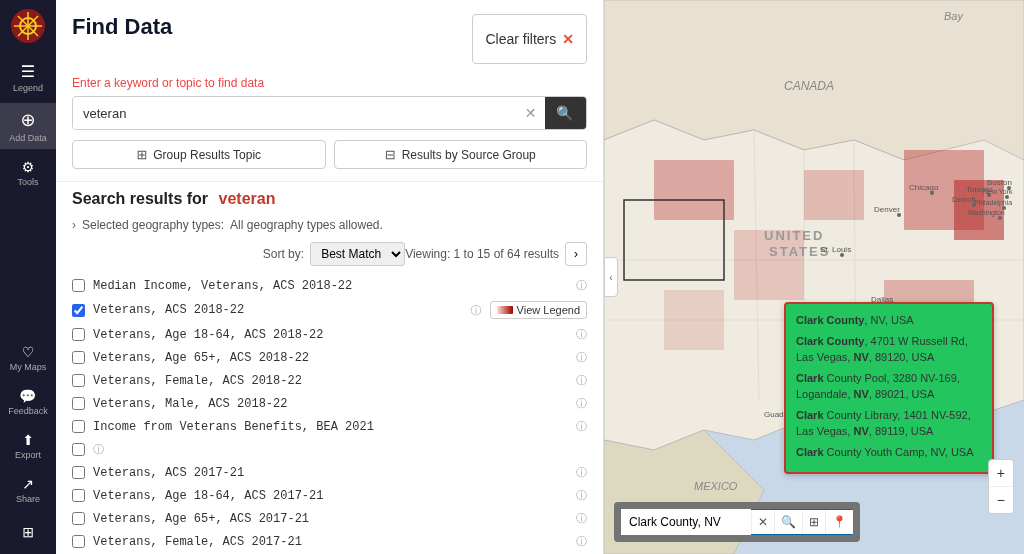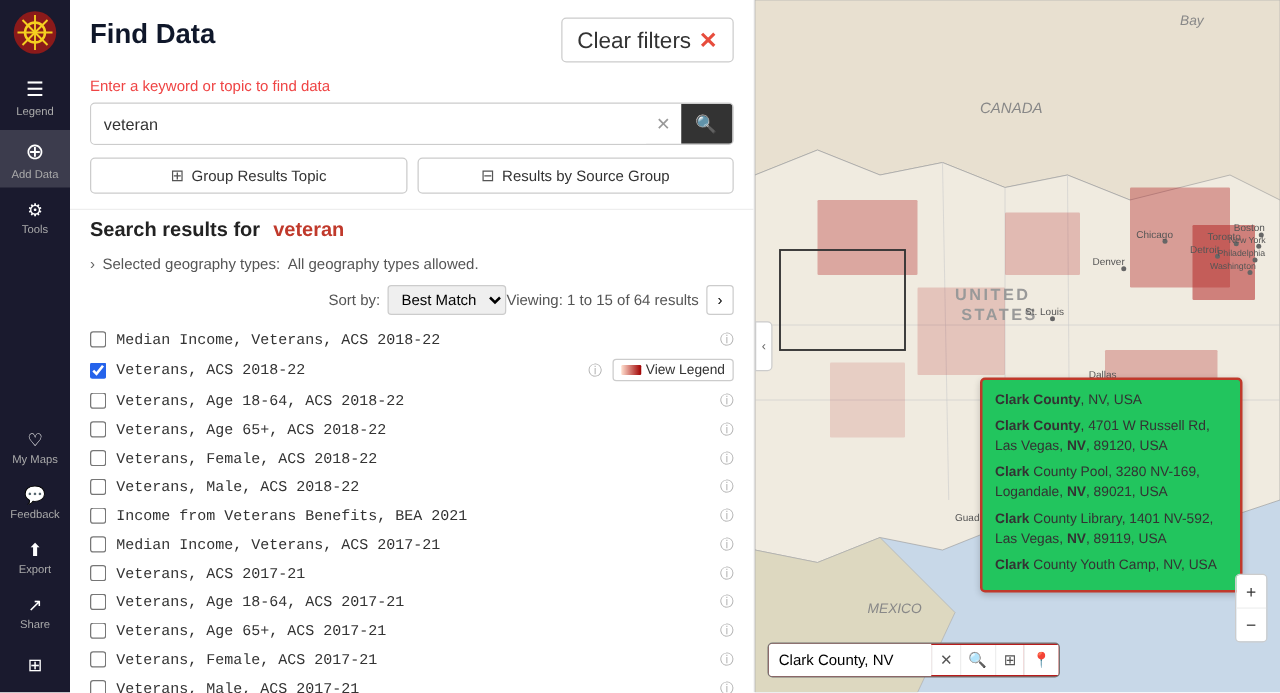--- a/index.html
+++ b/index.html
@@ -40,21 +40,21 @@
     .panel-header {
       padding: 14px 16px 8px 16px;
       display: flex;
       justify-content: space-between;
       align-items: flex-start;
     }
     .panel-title { font-size: 22px; font-weight: 600; color: #0f172a; }
     .clear-filters-btn {
       display: flex; align-items: center; gap: 6px;
       border: 1px solid #ccc; border-radius: 4px;
-      padding: 6px 12px; cursor: pointer; font-size: 18px;
+      padding: 16px 12px; cursor: pointer; font-size: 14px;
       background: #fff; color: #333; justify-content: center;
     }
     .clear-filters-btn .x { color: #e74c3c; font-weight: bold; }
 
     
     .search-area { padding: 4px 16px 10px 16px; }
     .search-label { font-size: 12px; color: #ef4444; margin-bottom: 6px; }
     .search-box {
       display: flex; align-items: center;
       border: 1px solid #ccc; border-radius: 4px;
@@ -151,21 +151,21 @@
       position: relative;
     }
 
     
     .map-svg { width: 100%; height: 100%; }
 
     
     .map-search-box {
       position: absolute; bottom: 12px; left: 10px;
       display: flex; align-items: center;
-      background: #b91c1c; border: 1px solid #737373; border-radius: 4px;
+      background: #0369a1; border: 7px solid #737373; border-radius: 4px;
       overflow: hidden;
     }
     .map-search-input {
       padding: 6px 8px; border: none; outline: none; font-size: 12px; width: 130px;
     }
     .map-search-icons { display: flex; }
     .map-icon-btn {
       padding: 5px 6px; border: none; background: #fff;
       cursor: pointer; border-left: 1px solid #eee; font-size: 12px; color: #555;
     }
@@ -359,21 +359,20 @@
         <span class="item-label">Veterans, Male, ACS 2018-22</span>
         <span class="info-icon">ⓘ</span>
       </div>
       <div class="result-item">
         <input type="checkbox" style="">
         <span class="item-label">Income from Veterans Benefits, BEA 2021</span>
         <span class="info-icon">ⓘ</span>
       </div>
       <div class="result-item">
         <input type="checkbox" style="">
-        <span class="item-label">Median Income, Veterans, ACS 2017-21</span>
         <span class="info-icon">ⓘ</span>
       </div>
       <div class="result-item">
         <input type="checkbox" style="">
         <span class="item-label">Veterans, ACS 2017-21</span>
         <span class="info-icon">ⓘ</span>
       </div>
       <div class="result-item">
         <input type="checkbox" style="">
         <span class="item-label">Veterans, Age 18-64, ACS 2017-21</span>

